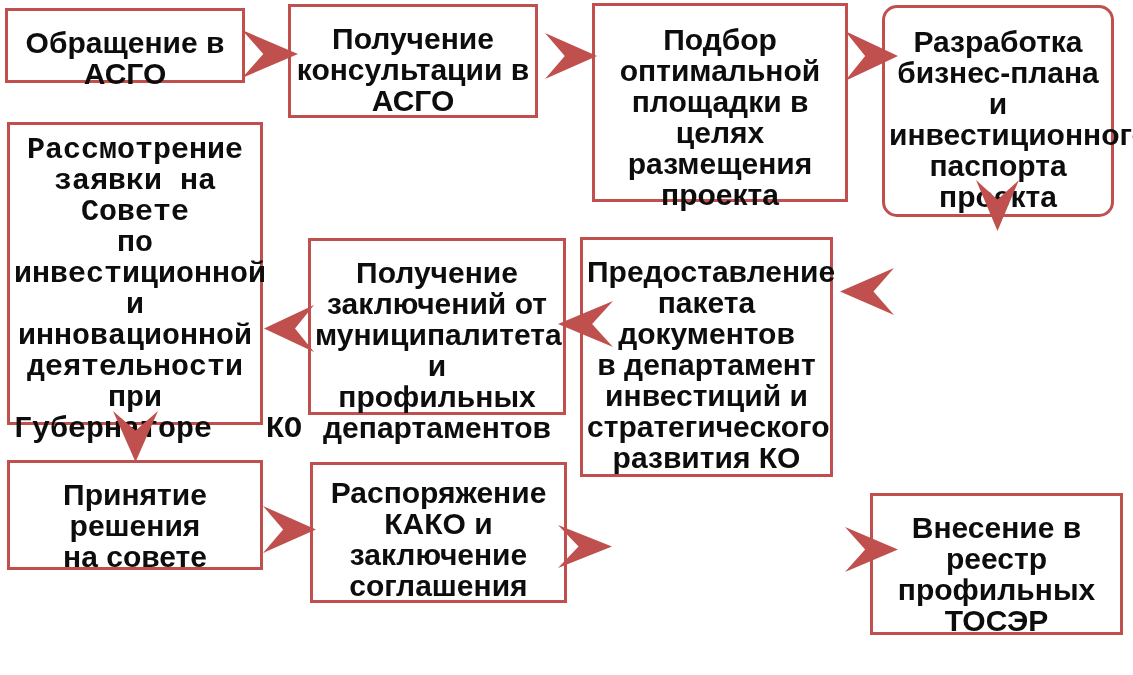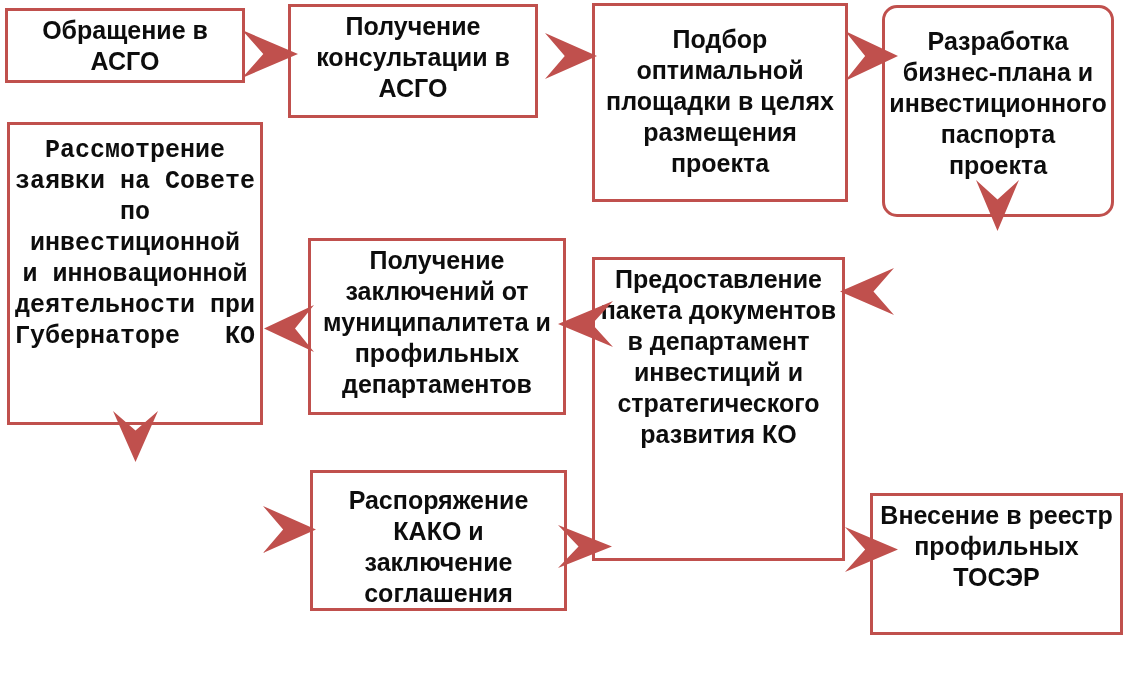--- a/index.html
+++ b/index.html
@@ -15,40 +15,40 @@
     background:var(--bg);
     font-family:"Liberation Sans","DejaVu Sans",sans-serif;
     overflow:hidden;
   }
   .node{
     position:absolute;
     border:3px solid var(--accent);
     background:var(--bg);
     color:var(--text);
     font-weight:700;
-    font-size:25px;
+    font-size:30px;
     line-height:31px;
     text-align:center;
     white-space:pre-line;
-    padding:4px 4px 0 4px;
+    padding:16px 4px 0 4px;
     z-index:1;
   }
   .arrow{position:absolute;z-index:2;}
   .arr{fill:var(--accent);}
   
   .n1{left:5px;top:8px;width:240px;height:75px;}
   .n2{left:288px;top:4px;width:250px;height:114px;}
   .n3{left:592px;top:3px;width:256px;height:199px;padding-top:18px;}
   .n4{left:882px;top:5px;width:232px;height:212px;padding-top:18px;border-radius:15px;}
   .n5{left:7px;top:122px;width:256px;height:303px;padding-top:10px;font-family:Liberation Mono, monospace;}
   .n6{left:308px;top:238px;width:258px;height:177px;}
-  .n7{left:592px;top:237px;width:253px;height:304px;margin-top:20px;}
+  .n7{left:580px;top:237px;width:253px;height:240px;}
   .n8{left:868px;top:236px;width:258px;height:107px;}
   .n9{left:7px;top:460px;width:256px;height:110px;}
-  .n10{left:310px;top:462px;width:257px;height:141px;padding-top:12px;margin-top:8px;}
+  .n10{left:310px;top:462px;width:257px;height:141px;padding-top:12px;}
   .n11{left:592px;top:492px;width:260px;height:175px;padding-top:14px;}
   .n12{left:870px;top:493px;width:253px;height:142px;}
   
   .a1{left:242px;top:30px;width:56px;height:48px;}
   .a2{left:545px;top:33px;width:52px;height:46px;}
   .a3{left:845px;top:31px;width:53px;height:50px;}
   .a4{left:976px;top:180px;width:43px;height:51px;}
   .a5{left:840px;top:268px;width:54px;height:47px;}
   .a6{left:558px;top:301px;width:55px;height:46px;}
   .a7{left:264px;top:305px;width:50px;height:47px;}
@@ -86,20 +86,22 @@
 заключений от
 муниципалитета и
 профильных
 департаментов</div>
   <div class="node n7">Предоставление
 пакета документов
 в департамент
 инвестиций и
 стратегического
 развития КО</div>
+  <div class="node n9">Принятие решения
+на совете</div>
   <div class="node n10">Распоряжение
 КАКО и
 заключение
 соглашения</div>
   <div class="node n12">Внесение в реестр
 профильных ТОСЭР</div>
 
   <svg class="arrow a1" viewBox="0 0 100 100" preserveAspectRatio="none">
       <polygon class="arr" points="0,0 100,50 0,100 38,50"></polygon>
     </svg>

